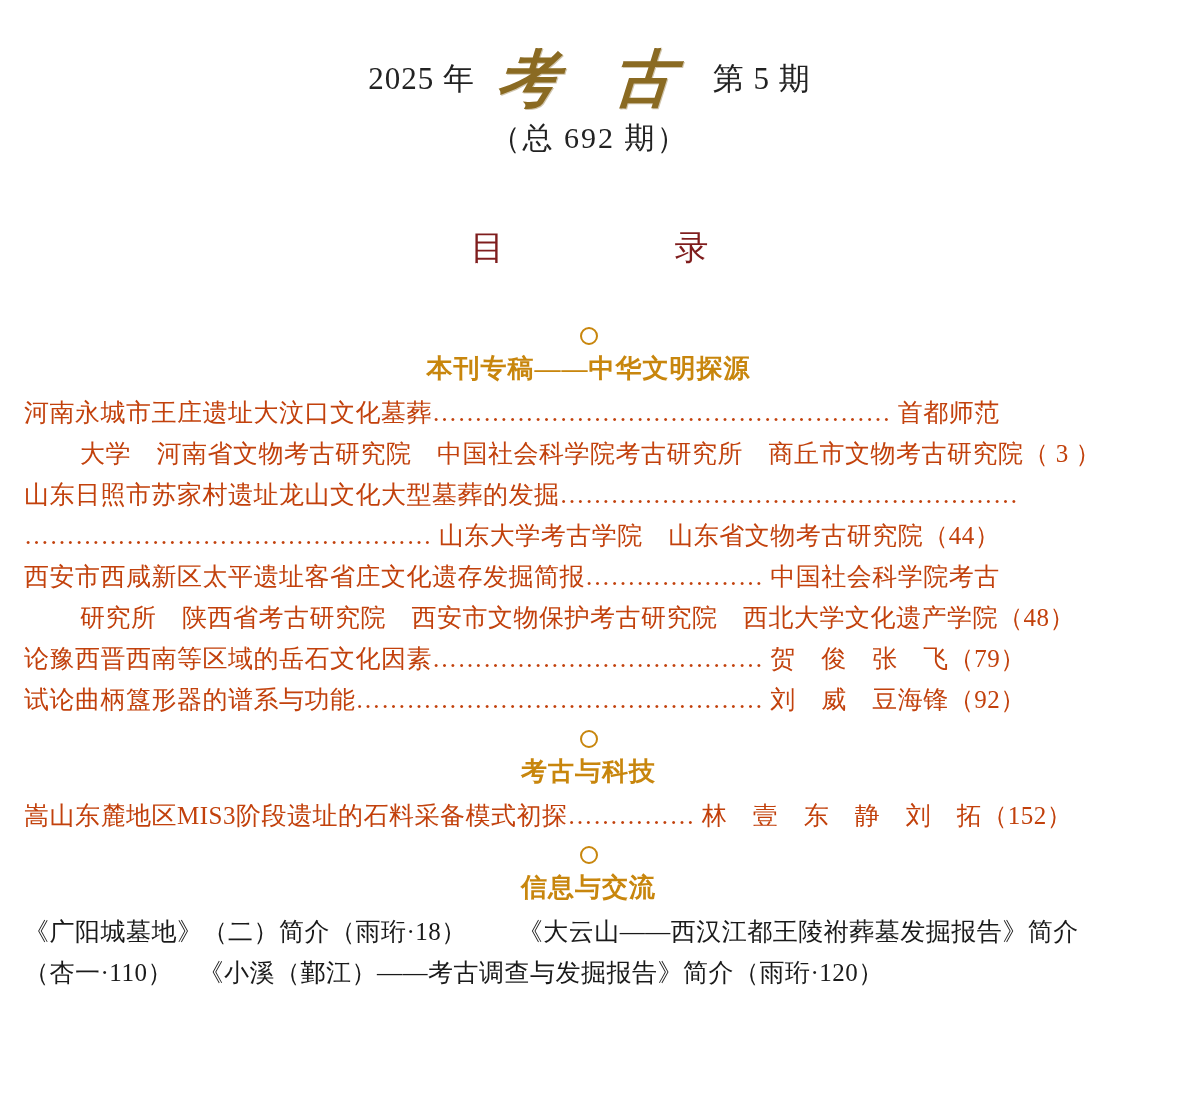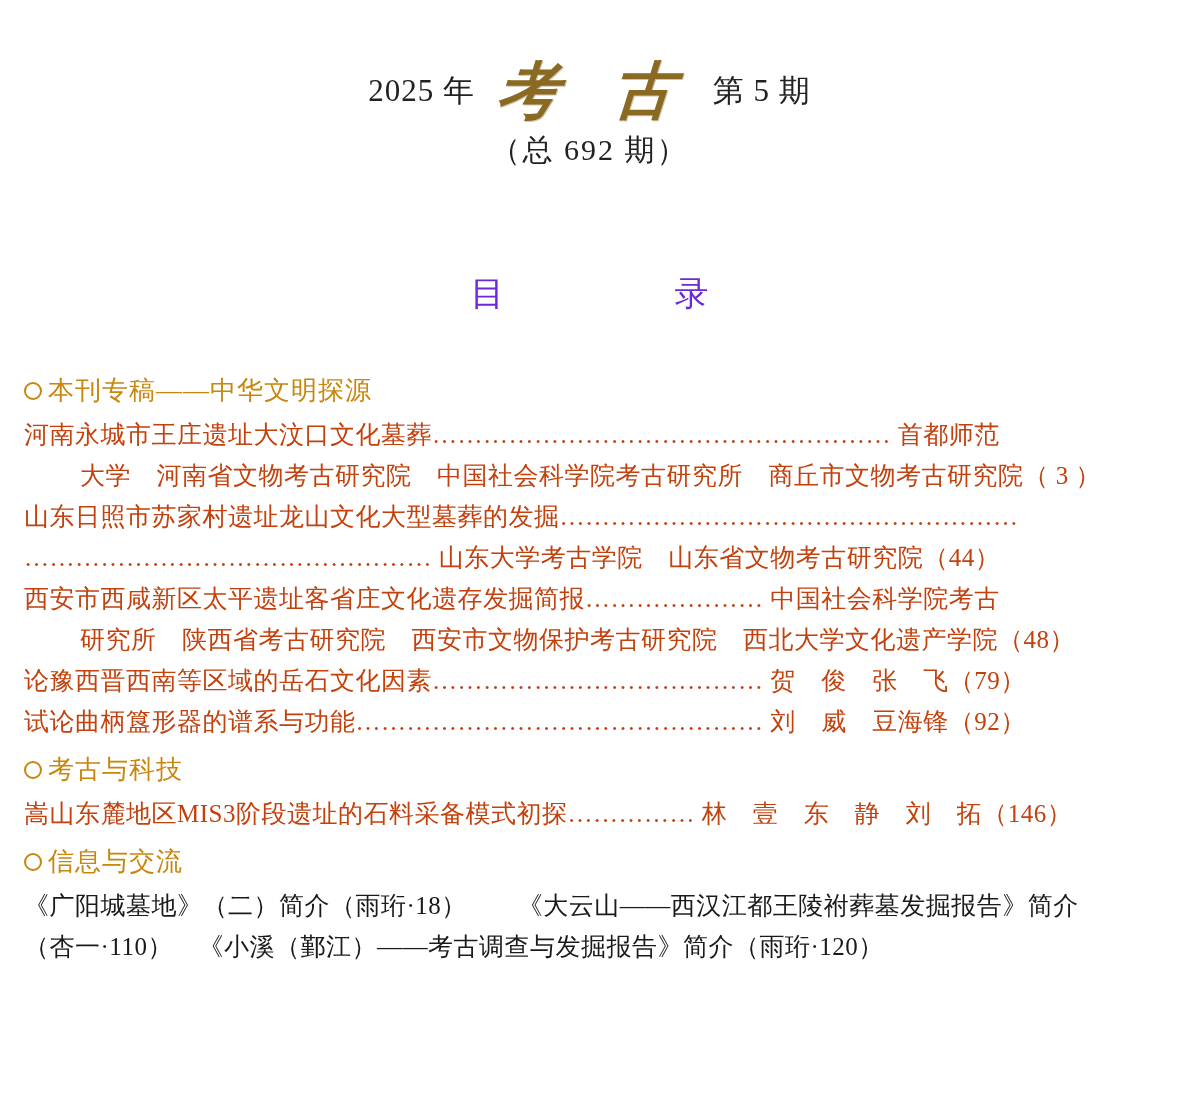--- a/index.html
+++ b/index.html
@@ -12,21 +12,21 @@
     height: 1115px;
     font-family: "Liberation Serif", "DejaVu Serif", serif;
     color: #1a1a1a;
     overflow: hidden;
   }
   .page {
     position: relative;
     width: 1179px;
     height: 1115px;
     box-sizing: border-box;
-    padding: 12px 18px;
+    padding: 0 18px;
   }
 
   
   .masthead {
     display: flex;
     align-items: center;
     justify-content: center;
     gap: 22px;
     padding-top: 40px;
     height: 78px;
@@ -55,39 +55,40 @@
   .mast-total {
     text-align: center;
     font-size: 30px;
     letter-spacing: 2px;
     color: #222;
   }
   .toc-heading {
     text-align: center;
     font-size: 34px;
     letter-spacing: 34px;
-    margin-top: 100px;
-    color: #6d28d9;
+    margin-top: 66px;
+    color: #7f1d1d;
     text-indent: 34px;
   }
 
   
   .toc {
     margin-top: 56px;
     padding: 0 8px 0 6px;
   }
   .section-title {
     color: #c8860d;
     font-size: 26px;
-    font-weight: 400;
+    font-weight: 700;
     letter-spacing: 1px;
     margin: 10px 0 6px 0;
     display: flex;
     align-items: center;
     gap: 6px;
+    flex-direction: column;
   }
   .section-title .bullet {
     display: inline-block;
     width: 18px;
     height: 18px;
     border: 2px solid #c8860d;
     border-radius: 50%;
     box-sizing: border-box;
   }
   .entry {
@@ -152,21 +153,21 @@
     </div>
     <div class="entry">
       <span>试论曲柄簋形器的谱系与功能………………………………………… 刘　威　豆海锋（92）</span>
     </div>
 
     <div class="section-title">
       <span class="bullet"></span>
       <span>考古与科技</span>
     </div>
     <div class="entry">
-      <span>嵩山东麓地区MIS3阶段遗址的石料采备模式初探…………… 林　壹　东　静　刘　拓（146）</span>
+      <span>嵩山东麓地区MIS3阶段遗址的石料采备模式初探…………… 林　壹　东　静　刘　拓（152）</span>
     </div>
 
     <div class="section-title">
       <span class="bullet"></span>
       <span>信息与交流</span>
     </div>
     <div class="info-line">
       <span>《广阳城墓地》（二）简介（雨珩·18）　　《大云山——西汉江都王陵祔葬墓发掘报告》简介</span>
     </div>
     <div class="info-line">

